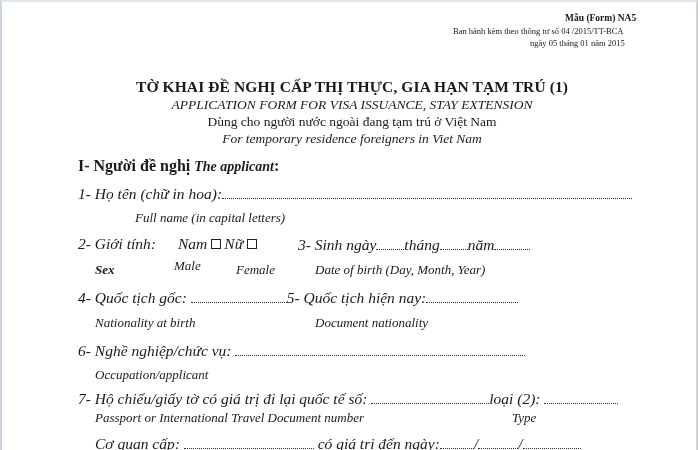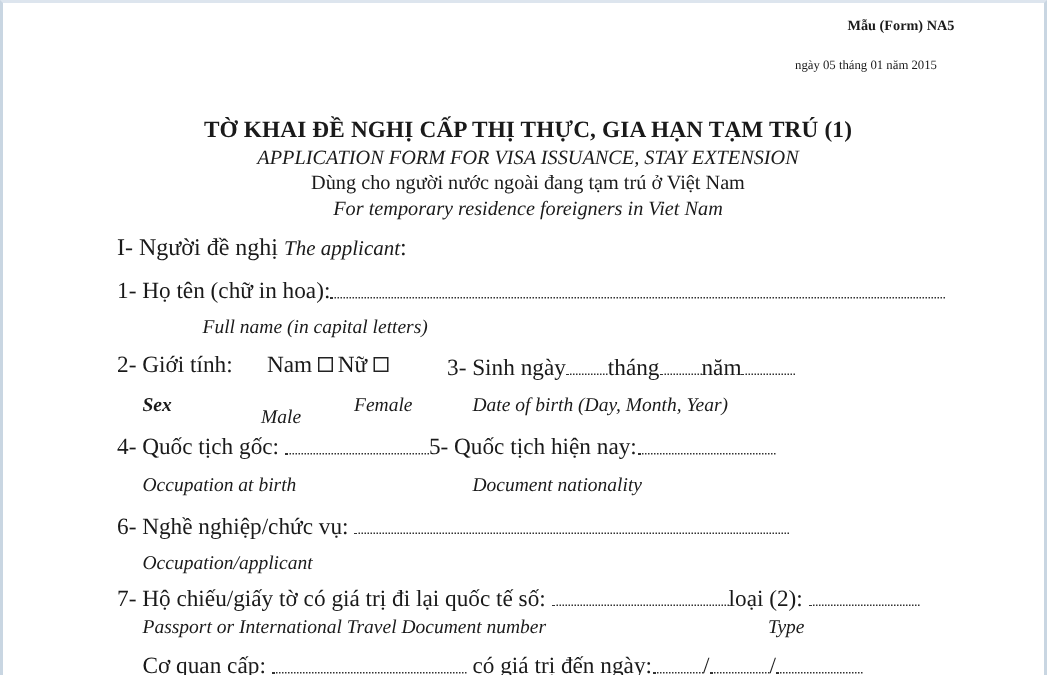--- a/index.html
+++ b/index.html
@@ -50,25 +50,26 @@
     .sub-vi {
       left: 0; width: 700px; text-align: center;
       top: 112px; font-size: 13.5px;
     }
     .sub-en {
       left: 0; width: 700px; text-align: center;
       top: 129px; font-size: 13.5px; font-style: italic;
     }
     .section {
       left: 76px; top: 155px;
-      font-size: 16px; font-weight: normal;
+      font-size: 16px; font-weight: bold;
     }
     .section .en { font-style: italic; font-size: 14px; }
     .line {
       font-size: 15.5px;
+      font-style: italic;
     }
     .hint {
       font-size: 13px; font-style: italic;
     }
     .dots {
       display: inline-block;
       vertical-align: baseline;
       border-bottom: 1.5px dotted #333;
       height: 0.9em;
       margin-bottom: 0;
@@ -81,20 +82,21 @@
       margin: 0 3px 0 4px;
       box-sizing: border-box;
     }
   </style>
 </head>
 <body>
 
 <div class="frame">
 
   <div class="abs form-code">Mẫu (Form) NA5</div>
+  <div class="abs decree-1">Ban hành kèm theo thông  tư  số 04 /2015/TT-BCA</div>
   <div class="abs decree-2">ngày 05 tháng  01 năm  2015</div>
 
   <div class="abs title-vi">TỜ KHAI ĐỀ NGHỊ CẤP THỊ THỰC, GIA HẠN TẠM TRÚ (1)</div>
   <div class="abs title-en">APPLICATION FORM FOR VISA ISSUANCE, STAY EXTENSION</div>
   <div class="abs sub-vi">Dùng cho người nước ngoài đang tạm trú ở Việt Nam</div>
   <div class="abs sub-en">For temporary residence foreigners in Viet Nam</div>
 
   <div class="abs section"><span>I- Người đề nghị </span><span class="en">The applicant</span><span>:</span></div>
 
   <div class="abs line" style="left:76px; top:182px;">
@@ -102,32 +104,32 @@
   </div>
   <div class="abs hint" style="left:93px; top:208px;margin-left:40px;">Full name (in capital letters)</div>
 
   <div class="abs line" style="left:76px; top:233px;">
     <span>2- Giới tính:</span>
   </div>
   <div class="abs line" style="left:176px; top:233px;">
     <span>Nam</span><span class="box"></span><span>Nữ</span><span class="box"></span>
   </div>
   <div class="abs hint" style="left:93px; top:260px;font-weight:bold;">Sex</div>
-  <div class="abs hint" style="left:172px; top:268px;">Male</div>
+  <div class="abs hint" style="left:172px; top:256px;">Male</div>
   <div class="abs hint" style="left:234px; top:260px;">Female</div>
 
   <div class="abs line" style="left:296px; top:233px;">
     <span>3- Sinh ngày</span><span class="dots" style="width:28px;"></span><span>tháng</span><span class="dots" style="width:28px;"></span><span>năm</span><span class="dots" style="width:36px;"></span>
   </div>
   <div class="abs hint" style="left:313px; top:260px;">Date of birth (Day, Month, Year)</div>
 
   <div class="abs line" style="left:76px; top:286px;">
     <span>4- Quốc tịch gốc: </span><span class="dots" style="width:96px;"></span><span>5- Quốc tịch hiện nay:</span><span class="dots" style="width:92px;"></span>
   </div>
-  <div class="abs hint" style="left:93px; top:313px;">Occupation at birth</div>
+  <div class="abs hint" style="left:93px; top:313px;">Nationality at birth</div>
   <div class="abs hint" style="left:313px; top:313px;">Document nationality</div>
 
   <div class="abs line" style="left:76px; top:339px;">
     <span>6- Nghề nghiệp/chức vụ: </span><span class="dots" style="width:290px;"></span>
   </div>
   <div class="abs hint" style="left:93px; top:365px;">Occupation/applicant</div>
 
   <div class="abs line" style="left:76px; top:387px;">
     <span>7- Hộ chiếu/giấy tờ có giá trị đi lại quốc tế số: </span><span class="dots" style="width:118px;"></span><span>loại (2): </span><span class="dots" style="width:74px;"></span>
   </div>

